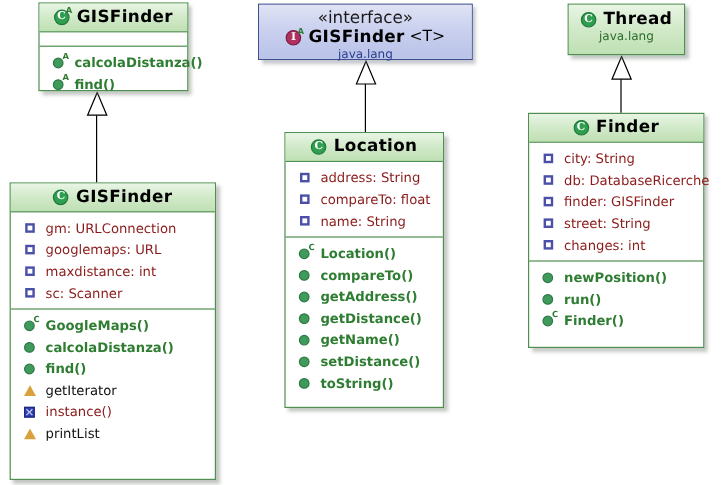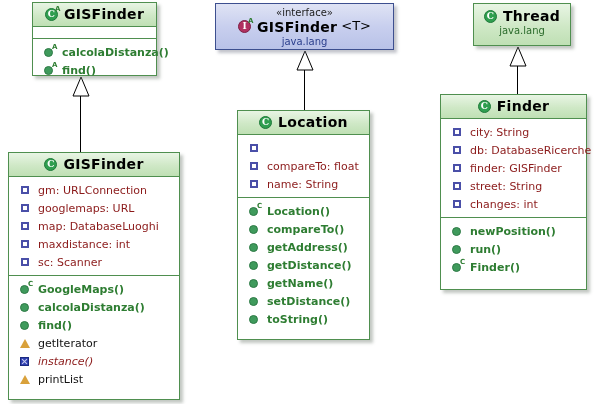--- a/index.html
+++ b/index.html
@@ -44,21 +44,21 @@
     line-height: 1.15;
   }
   .box-header.iface {
     background: linear-gradient(to bottom, #dfe3f4 0%, #c8cfee 50%, #b9c2e8 100%);
     border-bottom: 1px solid #3d4f8f;
   }
   .box-header.noborder { border-bottom: none; }
 
   .stereotype {
     display: block;
-    font-size: 10px;
+    font-size: 14px;
     color: #1b1b1b;
     letter-spacing: 0px;
     margin-bottom: 0px;
   }
   .title-line {
     display: flex;
     align-items: center;
     justify-content: center;
     gap: 4px;
     white-space: nowrap;
@@ -104,21 +104,21 @@
     margin-right: 5px;
     position: relative;
     display: inline-block;
   }
   .member .m-label {
     font-size: 11px;
     color: #8b1a1a;
   }
   .member.method .m-label { color: #2e7d32; font-weight: bold; }
   .member.warn .m-label { color: #111111; }
-  .member.err .m-label { color: #8b1a1a; font-style: italic; }
+  .member.err .m-label { color: #8b1a1a; }
 
   
   
   .ico-field {
     position: absolute;
     left: 2px; top: 3px;
     width: 8px; height: 8px;
     box-sizing: border-box;
     border: 2px solid #4a4fa8;
     background: #ffffff;
@@ -298,26 +298,20 @@
       <div class="member field">
         <span class="m-icon">
             <span class="ico-field"></span>
           </span>
         <span class="m-label">googlemaps: URL</span>
       </div>
       <div class="member field">
         <span class="m-icon">
             <span class="ico-field"></span>
           </span>
-        <span class="m-label">map: DatabaseLuoghi</span>
-      </div>
-      <div class="member field">
-        <span class="m-icon">
-            <span class="ico-field"></span>
-          </span>
         <span class="m-label">maxdistance: int</span>
       </div>
       <div class="member field">
         <span class="m-icon">
             <span class="ico-field"></span>
           </span>
         <span class="m-label">sc: Scanner</span>
       </div>
     </div>
     <div class="compartment divider">
@@ -385,20 +379,21 @@
           <span class="glyph">C</span>
         </span>
         <span class="class-name">Location</span>
       </div>
     </div>
     <div class="compartment">
       <div class="member field">
         <span class="m-icon">
             <span class="ico-field"></span>
           </span>
+        <span class="m-label">address: String</span>
       </div>
       <div class="member field">
         <span class="m-icon">
             <span class="ico-field"></span>
           </span>
         <span class="m-label">compareTo: float</span>
       </div>
       <div class="member field">
         <span class="m-icon">
             <span class="ico-field"></span>

